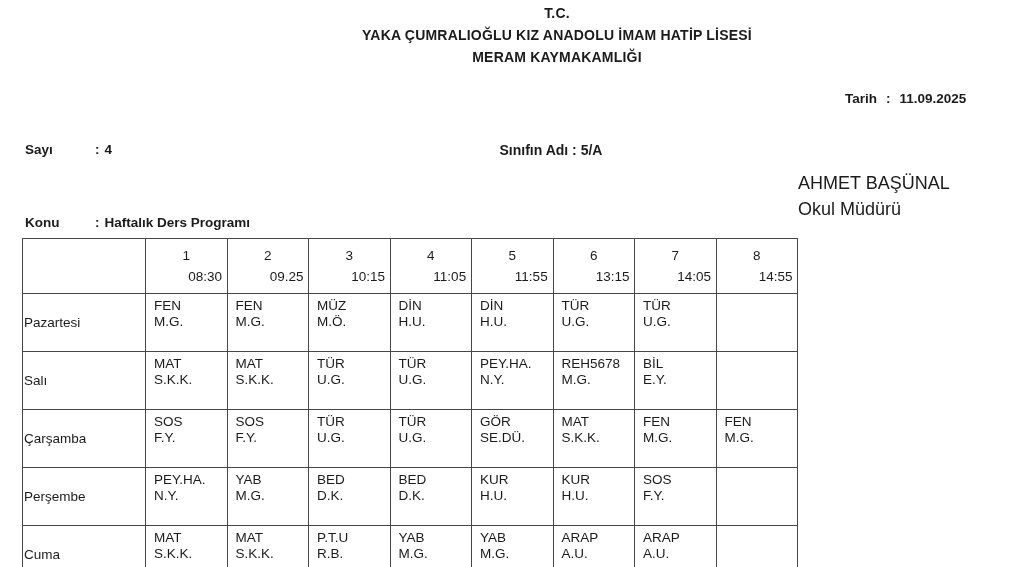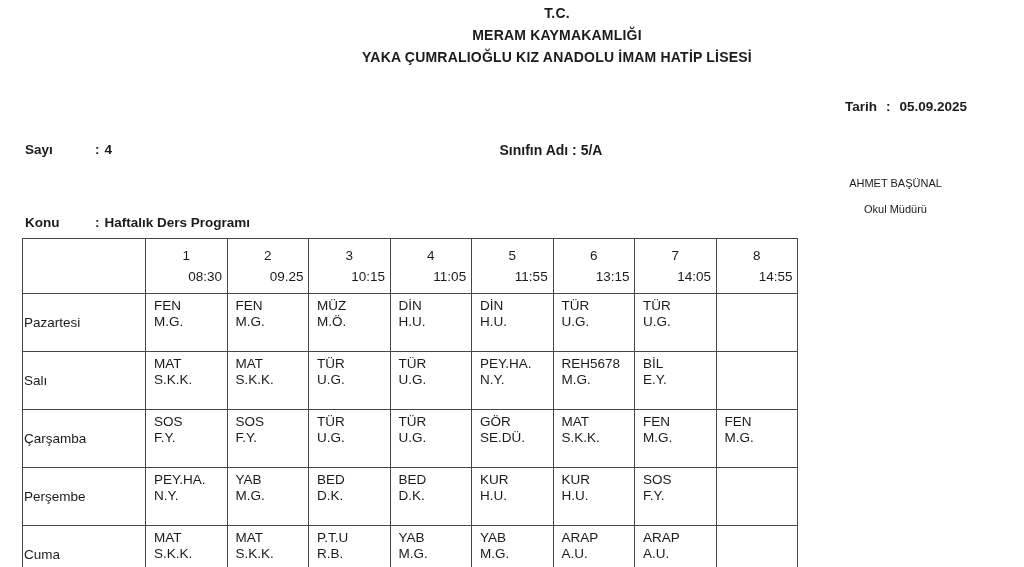--- a/index.html
+++ b/index.html
@@ -29,30 +29,30 @@
   }
   
   .meta-left { position: absolute; left: 25px; top: 90px; font-size: 13.5px; font-weight: bold; }
   .meta-row { display: flex; line-height: 27px; margin-top: 46px; }
   .meta-label { display: inline-block; width: 70px; }
   .meta-colon { display: inline-block; }
   .meta-value { display: inline-block; margin-left: 5px; }
   .tarih {
     position: absolute; left: 845px; top: 91px;
     font-size: 13.5px; font-weight: bold;
-    display: flex; gap: 9px; margin-top: 8px;
+    display: flex; gap: 9px;
   }
   .sinif {
     position: absolute; top: 142px; left: 0;
     width: 1024px; padding-left: 78px; box-sizing: border-box;
     text-align: center; font-weight: bold; font-size: 14px;
   }
   .principal {
     position: absolute; top: 170px; left: 798px; width: 195px;
-    text-align: center; font-size: 11px; line-height: 26px;
+    font-size: 18px; line-height: 26px;
   }
   
   table.schedule {
     position: absolute; left: 22px; top: 238px;
     border-collapse: collapse;
     table-layout: fixed;
     width: 775px;
     font-size: 13.5px;
   }
   table.schedule td {
@@ -74,41 +74,41 @@
     line-height: 16px;
   }
 </style>
 </head>
 <body>
 
 <div id="page">
 
   <div class="letterhead">
     <div>T.C.</div>
+    <div>YAKA ÇUMRALIOĞLU KIZ ANADOLU İMAM HATİP LİSESİ</div>
     <div>MERAM KAYMAKAMLIĞI</div>
-    <div>YAKA ÇUMRALIOĞLU KIZ ANADOLU İMAM HATİP LİSESİ</div>
   </div>
 
   <div class="meta-left">
     <div class="meta-row">
       <span class="meta-label">Sayı</span>
         <span class="meta-colon">:</span>
         <span class="meta-value">4</span>
     </div>
     <div class="meta-row">
       <span class="meta-label">Konu</span>
         <span class="meta-colon">:</span>
         <span class="meta-value">Haftalık Ders Programı</span>
     </div>
   </div>
 
   <div class="tarih">
     <span>Tarih</span>
       <span>:</span>
-      <span>05.09.2025</span>
+      <span>11.09.2025</span>
   </div>
 
   <div class="sinif">Sınıfın Adı : 5/A</div>
 
   <div class="principal">
     <div>AHMET BAŞÜNAL</div>
     <div>Okul Müdürü</div>
   </div>
 
   <table class="schedule">

